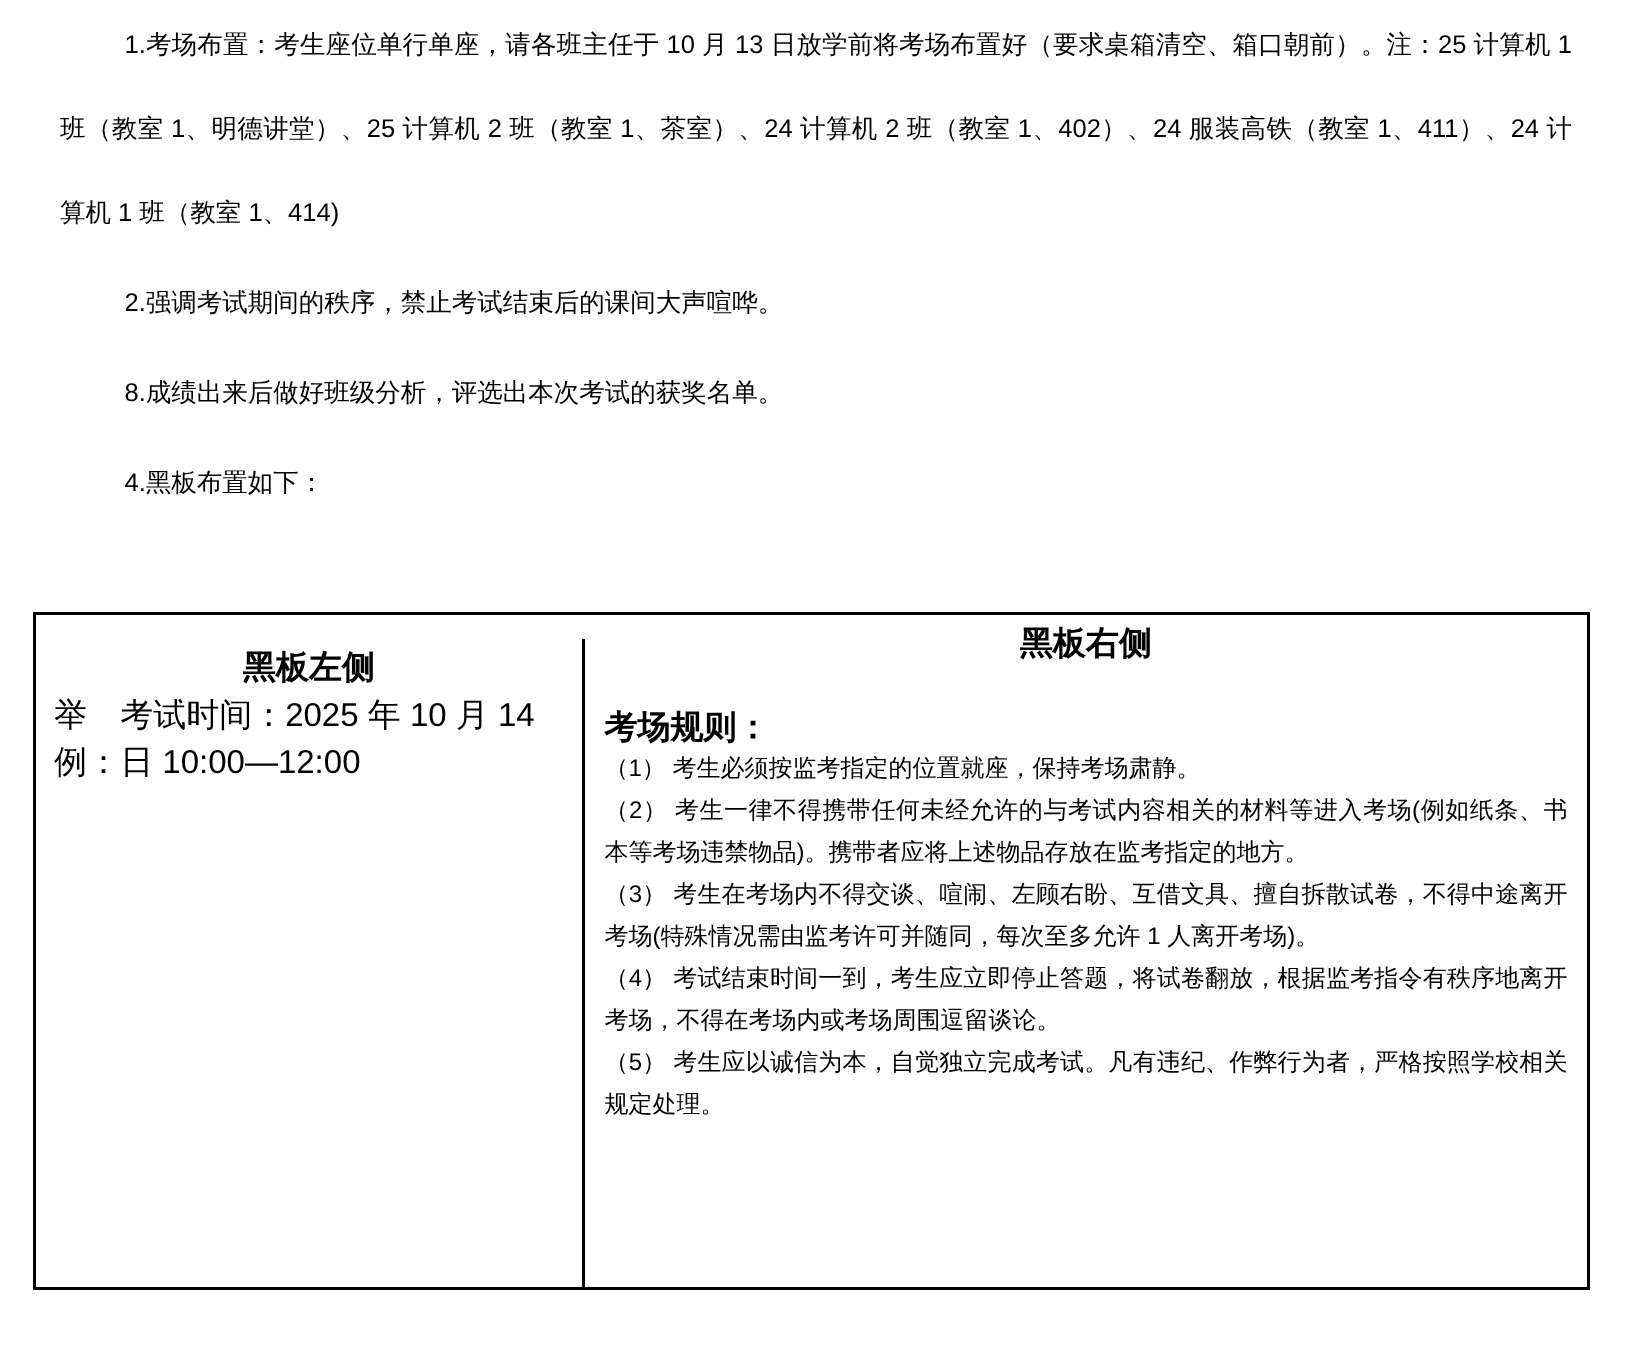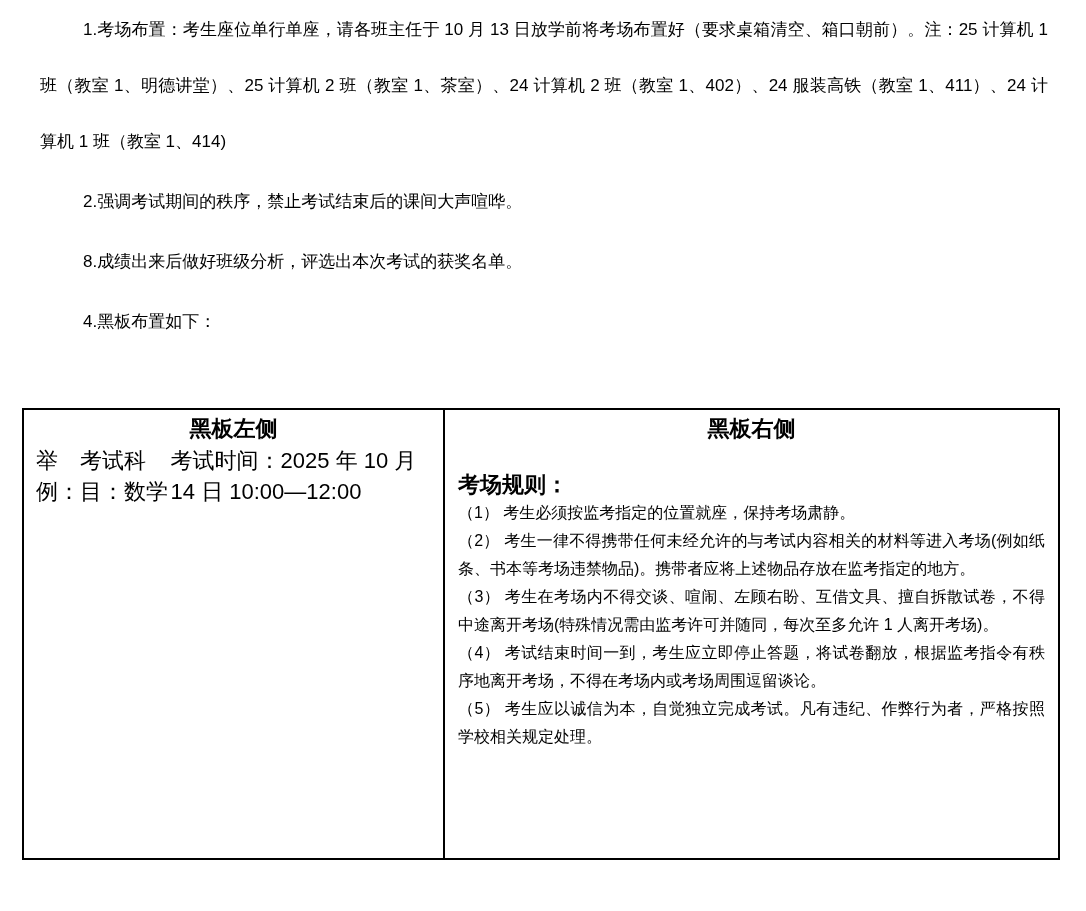--- a/index.html
+++ b/index.html
@@ -35,23 +35,24 @@
     min-height: 452px;
     border: 2px solid #000;
     box-sizing: border-box;
   }
   .bb-cell {
     box-sizing: border-box;
     display: flex;
     flex-direction: column;
   }
   .bb-left {
-    width: 421px;
+    width: 366px;
     border-right: 2px solid #000;
     padding: 3px 12px 10px 12px;
+    margin-top: 16px;
   }
   .bb-right {
     flex: 1;
     padding: 3px 13px 8px 13px;
   }
   .cell-header {
     font-size: 22px;
     font-weight: 700;
     text-align: center;
     line-height: 32px;
@@ -87,21 +88,20 @@
   <p class="body-para">8.成绩出来后做好班级分析，评选出本次考试的获奖名单。</p>
   <p class="body-para">4.黑板布置如下：</p>
 
   <div class="bb-table">
 
     <div class="bb-cell bb-left">
       <div class="cell-header">黑板左侧</div>
       <div class="left-body">
         <p>举例：</p>
         <div class="spacer-line"></div>
-        <p>考试科目：数学</p>
         <p>考试时间：2025 年 10 月 14 日 10:00—12:00</p>
       </div>
     </div>
 
     <div class="bb-cell bb-right">
       <div class="cell-header">黑板右侧</div>
       <div class="header-gap"></div>
       <p class="rules-title">考场规则：</p>
       <p class="rule">（1） 考生必须按监考指定的位置就座，保持考场肃静。</p>
       <p class="rule">（2） 考生一律不得携带任何未经允许的与考试内容相关的材料等进入考场(例如纸条、书本等考场违禁物品)。携带者应将上述物品存放在监考指定的地方。</p>

